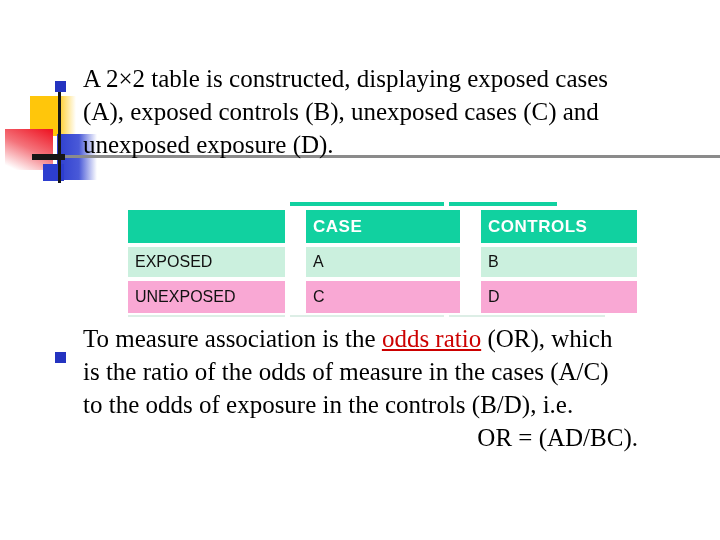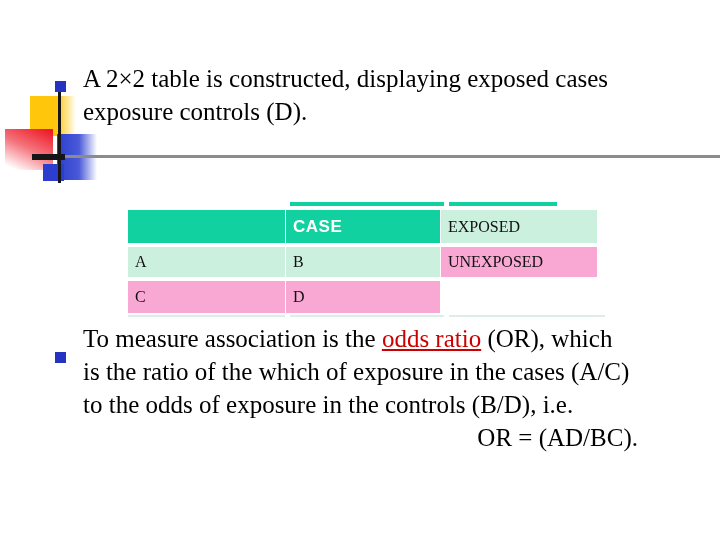--- a/index.html
+++ b/index.html
@@ -70,31 +70,31 @@
     position: absolute; height: 4px; background: #11d1a0; top: 190px;
   }
   .strip-case { left: 290px; width: 154px; }
   .strip-controls { left: 449px; width: 108px; }
 
   .data-table {
     position: absolute; left: 128px; top: 198px;
     display: grid;
     grid-template-columns: 157px 154px 156px;
     grid-template-rows: 33px 30px 32px;
-    gap: 4px 1px;
+    gap: 4px 21px;
     font-family: "Liberation Sans", sans-serif;
   }
   .cell {
     display: flex; align-items: center; padding-left: 7px;
   }
   .th {
     background: #11d1a0; color: #ffffff;
     font-weight: bold; font-size: 17px; letter-spacing: 0.5px;
   }
-  .td { font-size: 16px; color: #111; font-family: Liberation Serif, serif; }
+  .td { font-size: 16px; color: #111; }
   .row-a { background: #cbf0de; }
   .row-b { background: #f9a8d4; }
 
   .table-bottom-strip {
     position: absolute; top: 303px; height: 2px; background: #ddeee6;
   }
   .tbs-1 { left: 128px; width: 157px; }
   .tbs-2 { left: 290px; width: 154px; }
   .tbs-3 { left: 449px; width: 156px; }
 </style>
@@ -107,44 +107,46 @@
   <div class="deco-red"></div>
   <div class="deco-blue"></div>
   <div class="deco-blue-small"></div>
   <div class="deco-hline-gray"></div>
   <div class="deco-hline-black"></div>
   <div class="deco-vline"></div>
 
   <div class="bullet bullet-1"></div>
   <div class="para para-1">
     <div>A 2×2 table is constructed, displaying exposed cases</div>
-    <div>exposure controls (D).</div>
+    <div>(A), exposed controls (B), unexposed cases (C) and</div>
+    <div>unexposed exposure (D).</div>
   </div>
 
   <div class="table-strip strip-case"></div>
   <div class="table-strip strip-controls"></div>
 
   <div class="data-table">
     <div class="cell th"></div>
     <div class="cell th">CASE</div>
+    <div class="cell th">CONTROLS</div>
 
     <div class="cell td row-a">EXPOSED</div>
     <div class="cell td row-a">A</div>
     <div class="cell td row-a">B</div>
 
     <div class="cell td row-b">UNEXPOSED</div>
     <div class="cell td row-b">C</div>
     <div class="cell td row-b">D</div>
   </div>
 
   <div class="table-bottom-strip tbs-1"></div>
   <div class="table-bottom-strip tbs-2"></div>
   <div class="table-bottom-strip tbs-3"></div>
 
   <div class="bullet bullet-2"></div>
   <div class="para para-2">
     <div><span>To measure association is the </span><span class="red-underline">odds ratio</span><span> (OR), which</span></div>
-    <div>is the ratio of the which of exposure in the cases (A/C)</div>
+    <div>is the ratio of the odds of measure in the cases (A/C)</div>
     <div>to the odds of exposure in the controls (B/D), i.e.</div>
     <div class="line-center">OR = (AD/BC).</div>
   </div>
 
 </div>
 
 </body></html>

